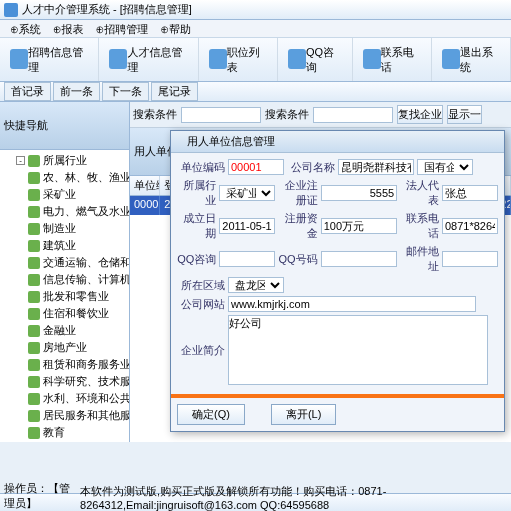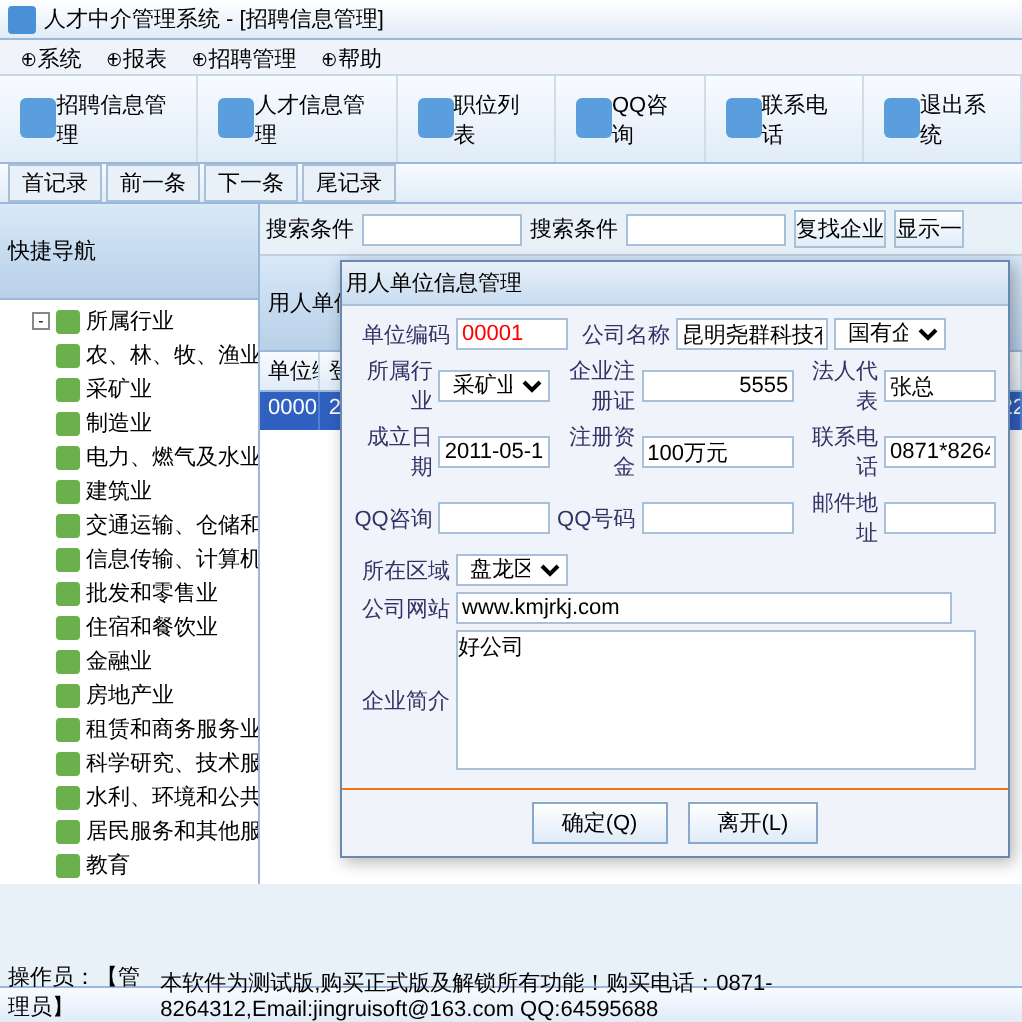--- a/index.html
+++ b/index.html
@@ -25,28 +25,28 @@
 .searchbar{background:#e8f0f8;padding:3px;border-bottom:1px solid #c0d0e0;display:flex;align-items:center;gap:4px}
 .searchbar input{border:1px solid #a8c0d8;height:16px;padding:0 2px}
 .searchbar .btn{background:linear-gradient(#fff,#e0ecf8);border:1px solid #a8c0d8;padding:1px 0;cursor:pointer}
 .section-hdr{background:linear-gradient(#d8e8f8,#b8d0e8);padding:16px 4px;border-bottom:1px solid #9bb8d8}
 .grid{background:#fff}
 .grid-hdr{display:flex;background:linear-gradient(#f8fbff,#e0ecf8);border-bottom:1px solid #9bb8d8}
 .grid-hdr span{padding:2px 4px;border-right:1px solid #c8d8e8;overflow:hidden;white-space:nowrap}
 .grid-row{display:flex;background:#3060c0;color:#fff}
 .grid-row span{padding:2px 4px;border-right:1px solid #5080d0;overflow:hidden;white-space:nowrap}
 .dialog{position:absolute;left:170px;top:130px;width:335px;background:#f0f4fa;border:1px solid #6888b0;box-shadow:2px 2px 8px rgba(0,0,0,0.3)}
-.dlg-title{background:linear-gradient(#e8f0f8,#c8dcf0);padding:3px 2px;border-bottom:1px solid #a8c0d8}
+.dlg-title{background:linear-gradient(#e8f0f8,#c8dcf0);padding:3px 16px;border-bottom:1px solid #a8c0d8}
 .dlg-body{padding:6px}
 .frow{display:flex;align-items:center;margin-bottom:3px;gap:3px}
 .frow label{width:48px;text-align:right;color:#336}
 .frow input,.frow select{border:1px solid #a8c0d8;height:16px;background:#fff;padding:0 2px}
 .frow input.red{color:red}
 .frow textarea{border:1px solid #a8c0d8;background:#fff;resize:none}
-.dlg-btns{display:flex;justify-content:center;gap:10px;padding:6px;border-top:1px solid #f97316}
+.dlg-btns{display:flex;gap:26px;padding:6px;border-top:4px solid #f97316}
 .dlg-btns button{padding:2px 14px;background:linear-gradient(#fff,#e0ecf8);border:1px solid #8aa8c8;cursor:pointer}
 .statusbar{position:absolute;bottom:0;left:0;right:0;background:linear-gradient(#f8fbff,#e0ecf8);height:18px;display:flex;align-items:flex-end;padding:0 4px;border-top:1px solid #9bb8d8;font-size:10px}
 .statusbar .sr{margin-left:auto}
 </style>
 </head>
 <body>
 
 <div class="titlebar">
 <span class="ico"></span>
 <span>人才中介管理系统 - [招聘信息管理]</span>
@@ -105,25 +105,25 @@
         <div class="tn l2">
           <span class="tic"></span>
           <span>农、林、牧、渔业</span>
         </div>
         <div class="tn l2">
           <span class="tic"></span>
           <span>采矿业</span>
         </div>
         <div class="tn l2">
           <span class="tic"></span>
+          <span>电力、燃气及水业</span>
+        </div>
+        <div class="tn l2">
+          <span class="tic"></span>
           <span>制造业</span>
-        </div>
-        <div class="tn l2">
-          <span class="tic"></span>
-          <span>电力、燃气及水业</span>
         </div>
         <div class="tn l2">
           <span class="tic"></span>
           <span>建筑业</span>
         </div>
         <div class="tn l2">
           <span class="tic"></span>
           <span>交通运输、仓储和邮</span>
         </div>
         <div class="tn l2">

